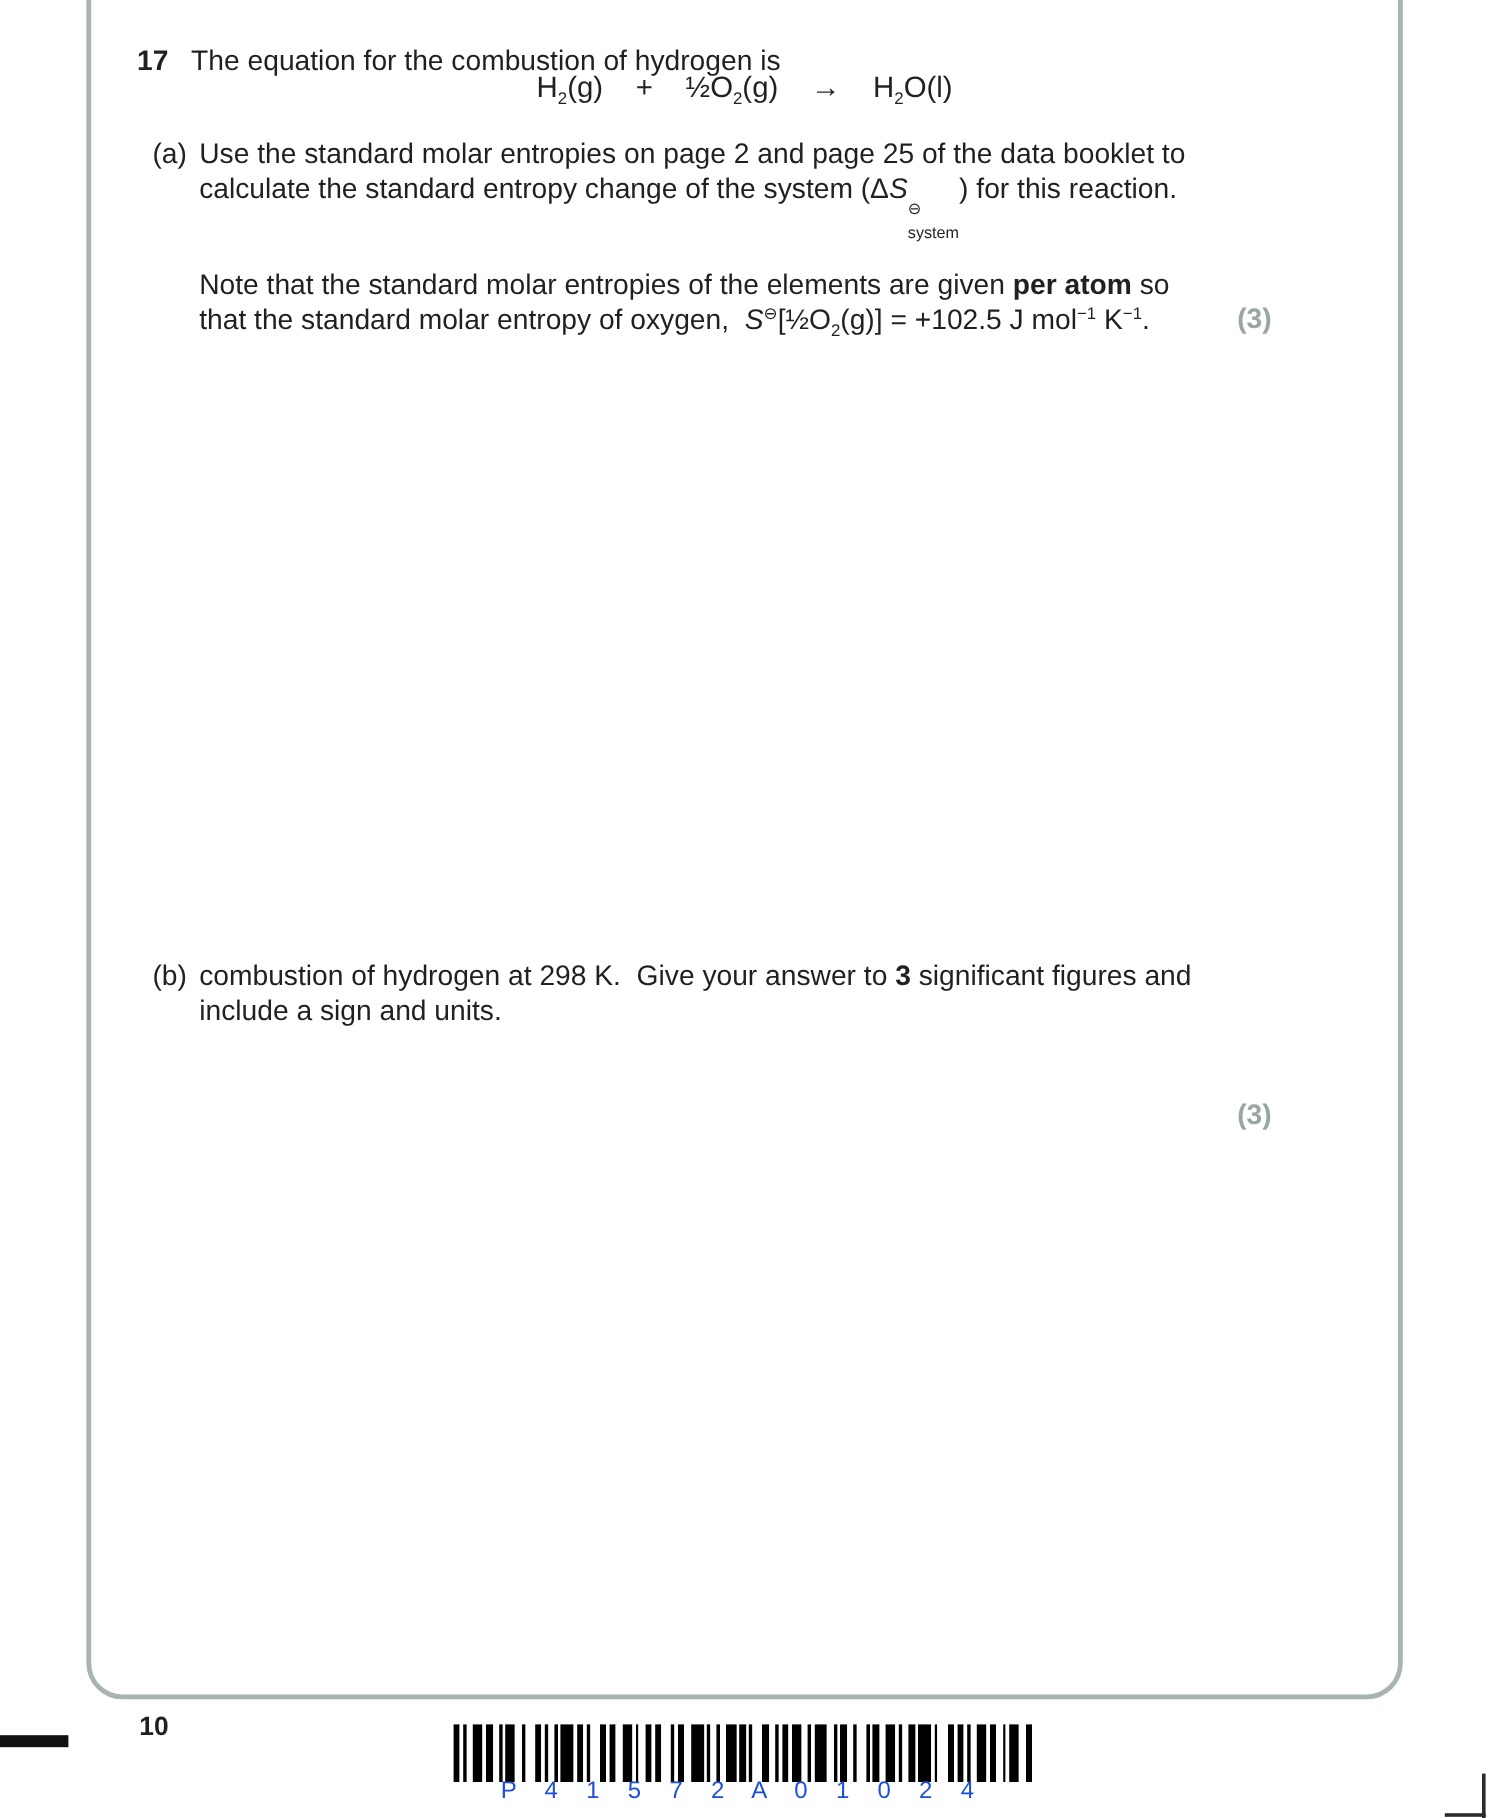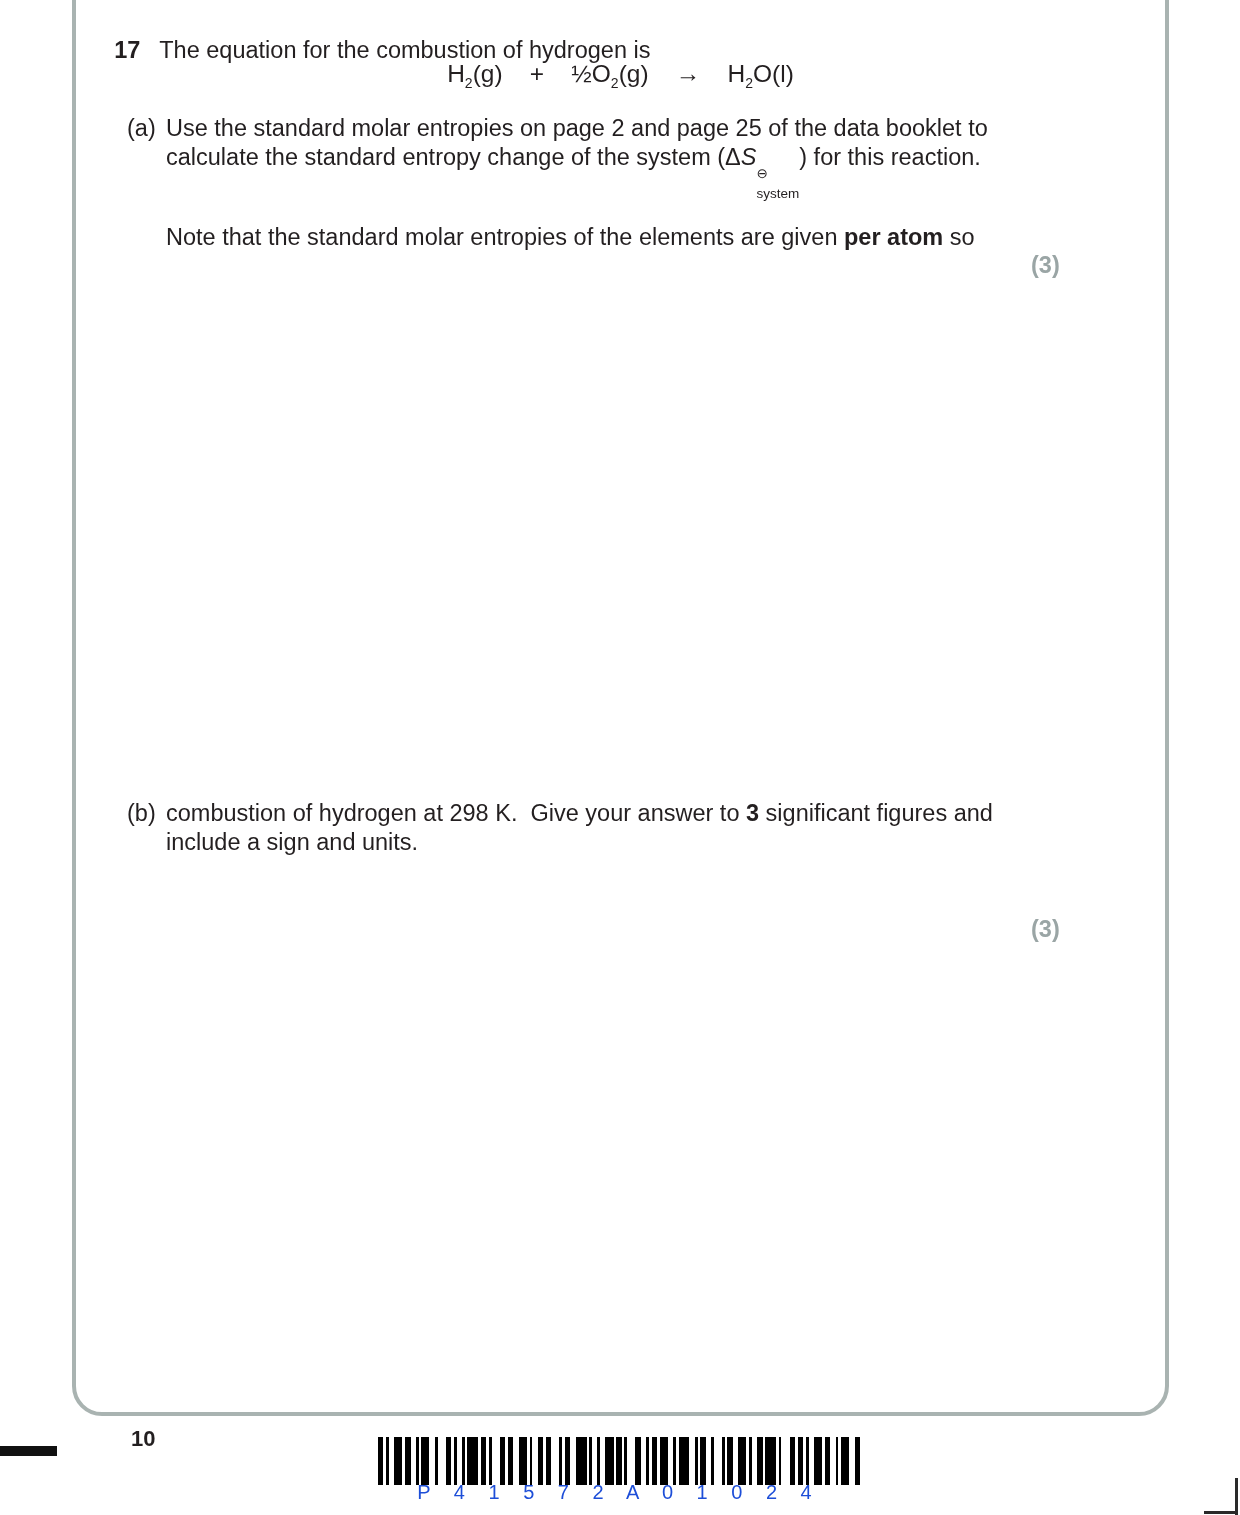--- a/index.html
+++ b/index.html
@@ -42,21 +42,21 @@
   .sub{position:relative;top:6px;font-size:14px;}
   .sup{position:relative;top:-8px;font-size:14px;}
   .b{font-weight:bold;}
   .i{font-style:italic;}
   .stack{
     display:inline-flex;flex-direction:column;justify-content:space-between;
     align-items:flex-start;height:33px;font-size:13.5px;line-height:13px;
     vertical-align:-13px;
   }
   .page-num{
-    position:absolute;left:131px;top:1426px;
+    position:absolute;left:116px;top:1426px;
     font-size:22px;font-weight:bold;
   }
   .edge-tab{
     position:absolute;left:0;top:1446px;width:57px;height:10px;
     background:#111111;
   }
   .barcode{
     position:absolute;left:378px;top:1437px;width:482px;height:48px;
     display:flex;
   }
@@ -81,20 +81,21 @@
   </div>
 
   <div class="equation"><span>H</span><span class="sub">2</span><span>(g)    +    ½O</span><span class="sub">2</span><span>(g)    →    H</span><span class="sub">2</span><span>O(l)</span></div>
 
   <div class="part part-a bodytext">
     <div class="plabel">(a)</div>
     <div class="ptext">
       <div class="line">Use the standard molar entropies on page 2 and page 25 of the data booklet to</div>
       <div class="line"><span>calculate the standard entropy change of the system (Δ</span><span class="i">S</span><span class="stack"><span>⊖</span><span>system</span></span><span>) for this reaction.</span></div>
       <div class="line note-gap"><span>Note that the standard molar entropies of the elements are given </span><span class="b">per atom</span><span> so</span></div>
+      <div class="line"><span>that the standard molar entropy of oxygen,  </span><span class="i">S</span><span class="sup">⊖</span><span>[½O</span><span class="sub">2</span><span>(g)] = +102.5 J mol</span><span class="sup">−1</span><span> K</span><span class="sup">−1</span><span>.</span></div>
     </div>
   </div>
 
   <div class="marks marks-a">(3)</div>
 
   <div class="part part-b bodytext">
     <div class="plabel">(b)</div>
     <div class="ptext">
       <div class="line"><span>combustion of hydrogen at 298 K.  Give your answer to </span><span class="b">3</span><span> significant figures and</span></div>
       <div class="line">include a sign and units.</div>

